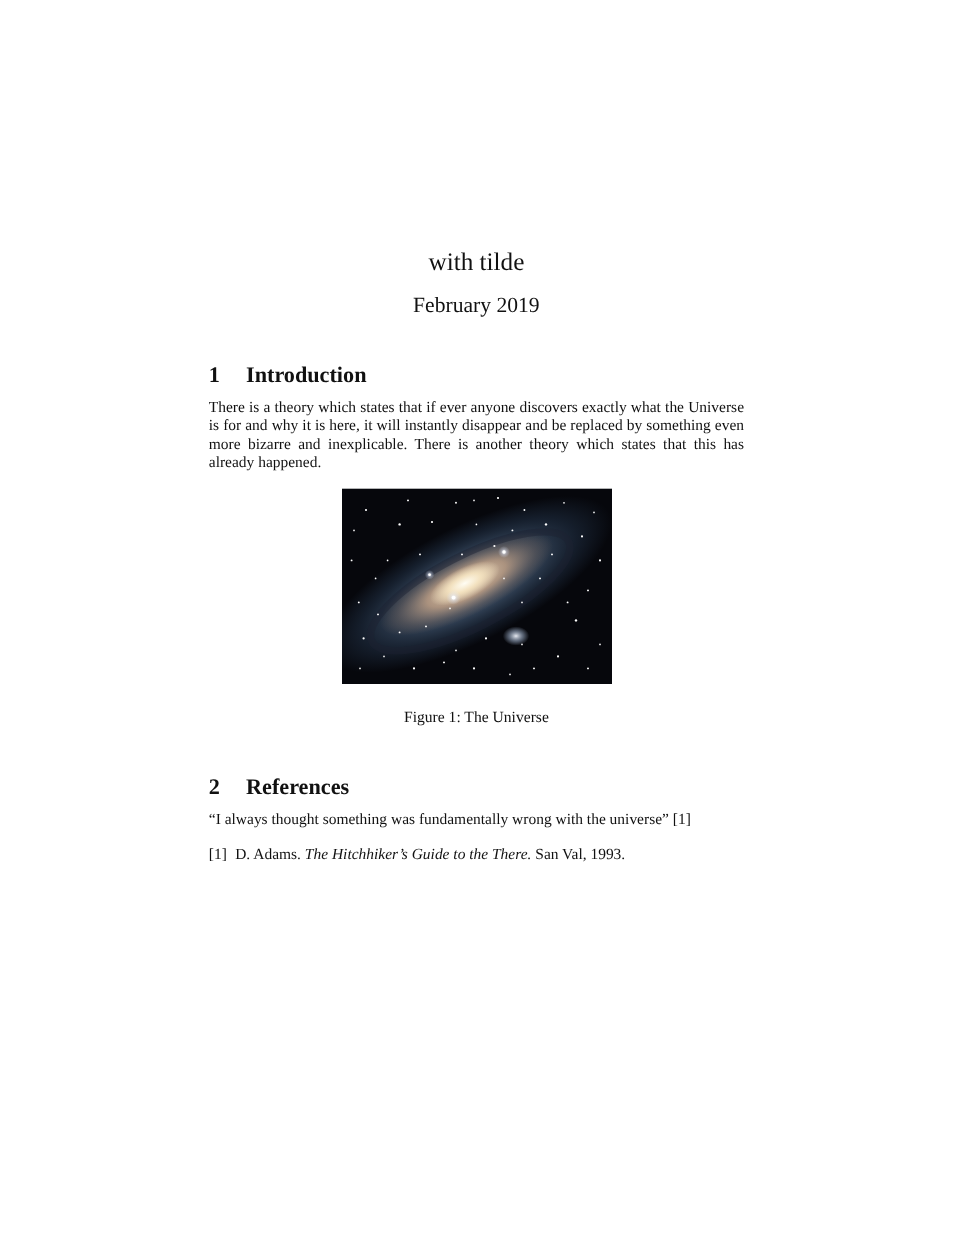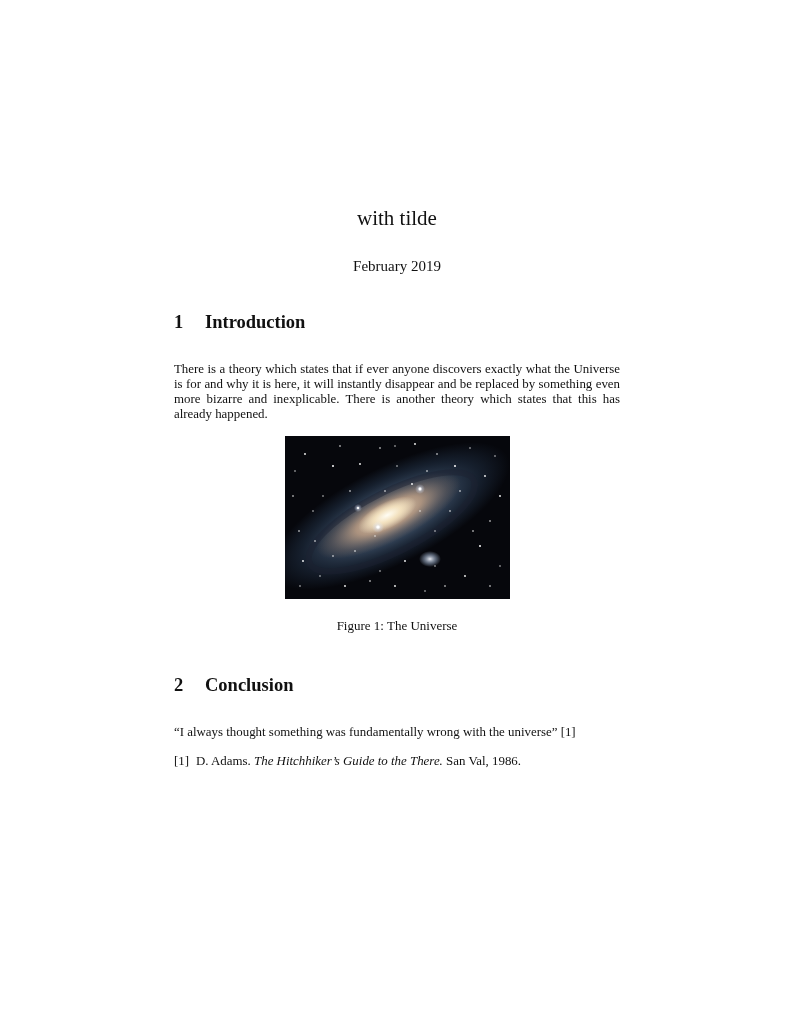--- a/index.html
+++ b/index.html
@@ -29,38 +29,38 @@
     line-height: 1.2;
     font-weight: normal;
   }
   .doc-author {
     margin-top: 17px;
     text-align: center;
     font-size: 13.5px;
     line-height: 1.2;
   }
   .doc-date {
-    margin-top: 26px;
-    text-align: center;
-    font-size: 15px;
+    margin-top: 13px;
+    text-align: center;
+    font-size: 18px;
     line-height: 1.2;
   }
   .section-heading {
     margin-top: 37px;
     font-size: 18.5px;
     font-weight: bold;
     line-height: 1.1;
     display: flex;
   }
   .section-heading .sec-num {
     width: 31px;
     flex: 0 0 auto;
   }
   .body-par {
-    margin-top: 29px;
+    margin-top: 9px;
     font-size: 12.9px;
     line-height: 15.2px;
     text-align: justify;
     text-justify: inter-word;
   }
   .figure-block {
     margin-top: 14px;
     text-align: center;
   }
   .figure-image {
@@ -217,31 +217,31 @@
             <circle cx="30" cy="105" r="0.8"></circle>
             <circle cx="10" cy="35" r="0.7"></circle>
           </g>
         </svg>
       </span>
       <div class="figure-caption">Figure 1: The Universe</div>
     </div>
 
     <div class="section-heading conclusion">
       <span class="sec-num">2</span>
-      <span>Conclusion</span>
+      <span>References</span>
     </div>
 
     <div class="body-par">“I always thought something was fundamentally wrong with the universe” [1]</div>
 
 
     <div class="reference-entry">
       <span class="ref-marker">[1]</span>
       <span>
         <span>D. Adams.</span>
         <span class="ref-italic">The Hitchhiker’s Guide to the There.</span>
-        <span>San Val, 1986.</span>
+        <span>San Val, 1993.</span>
       </span>
     </div>
 
   </div>
 
   <div class="page-number">1</div>
 </div>
 
 </body></html>

